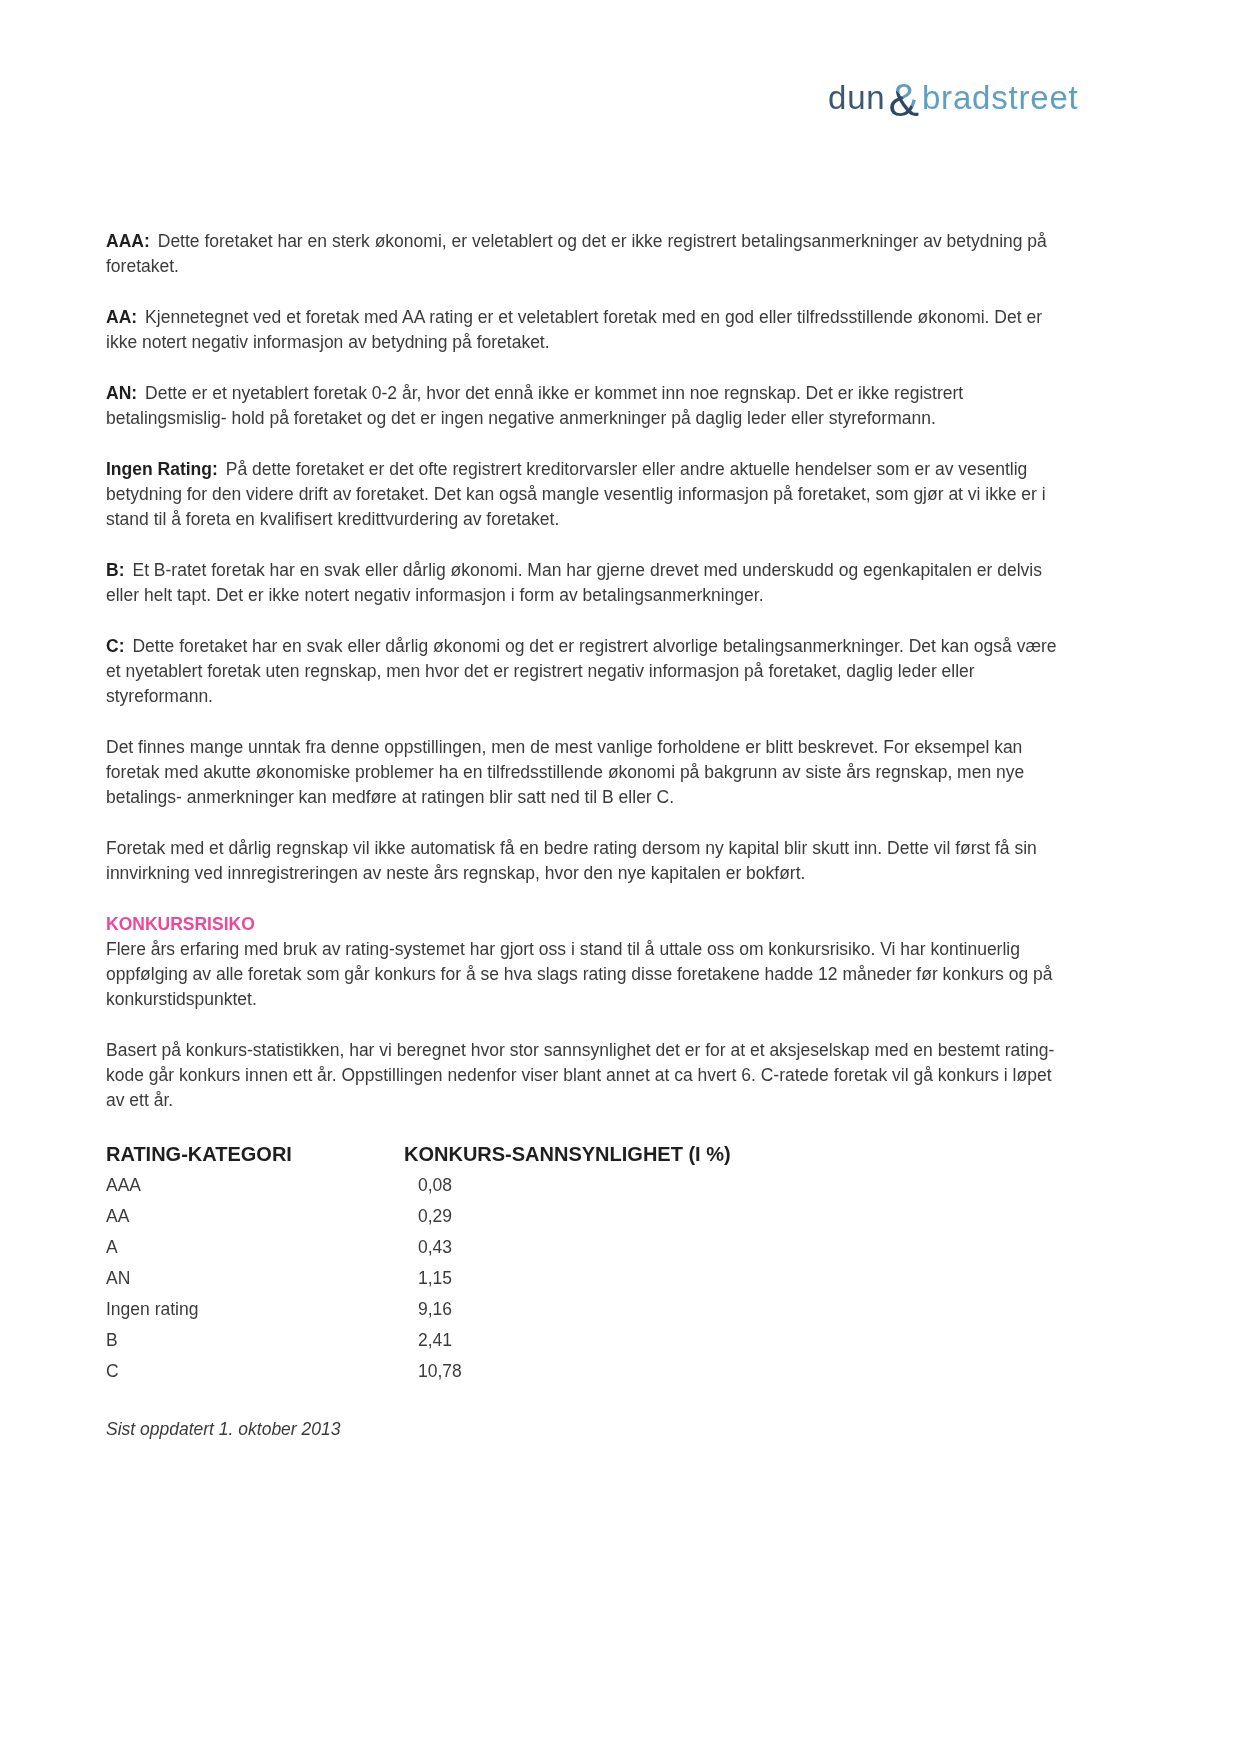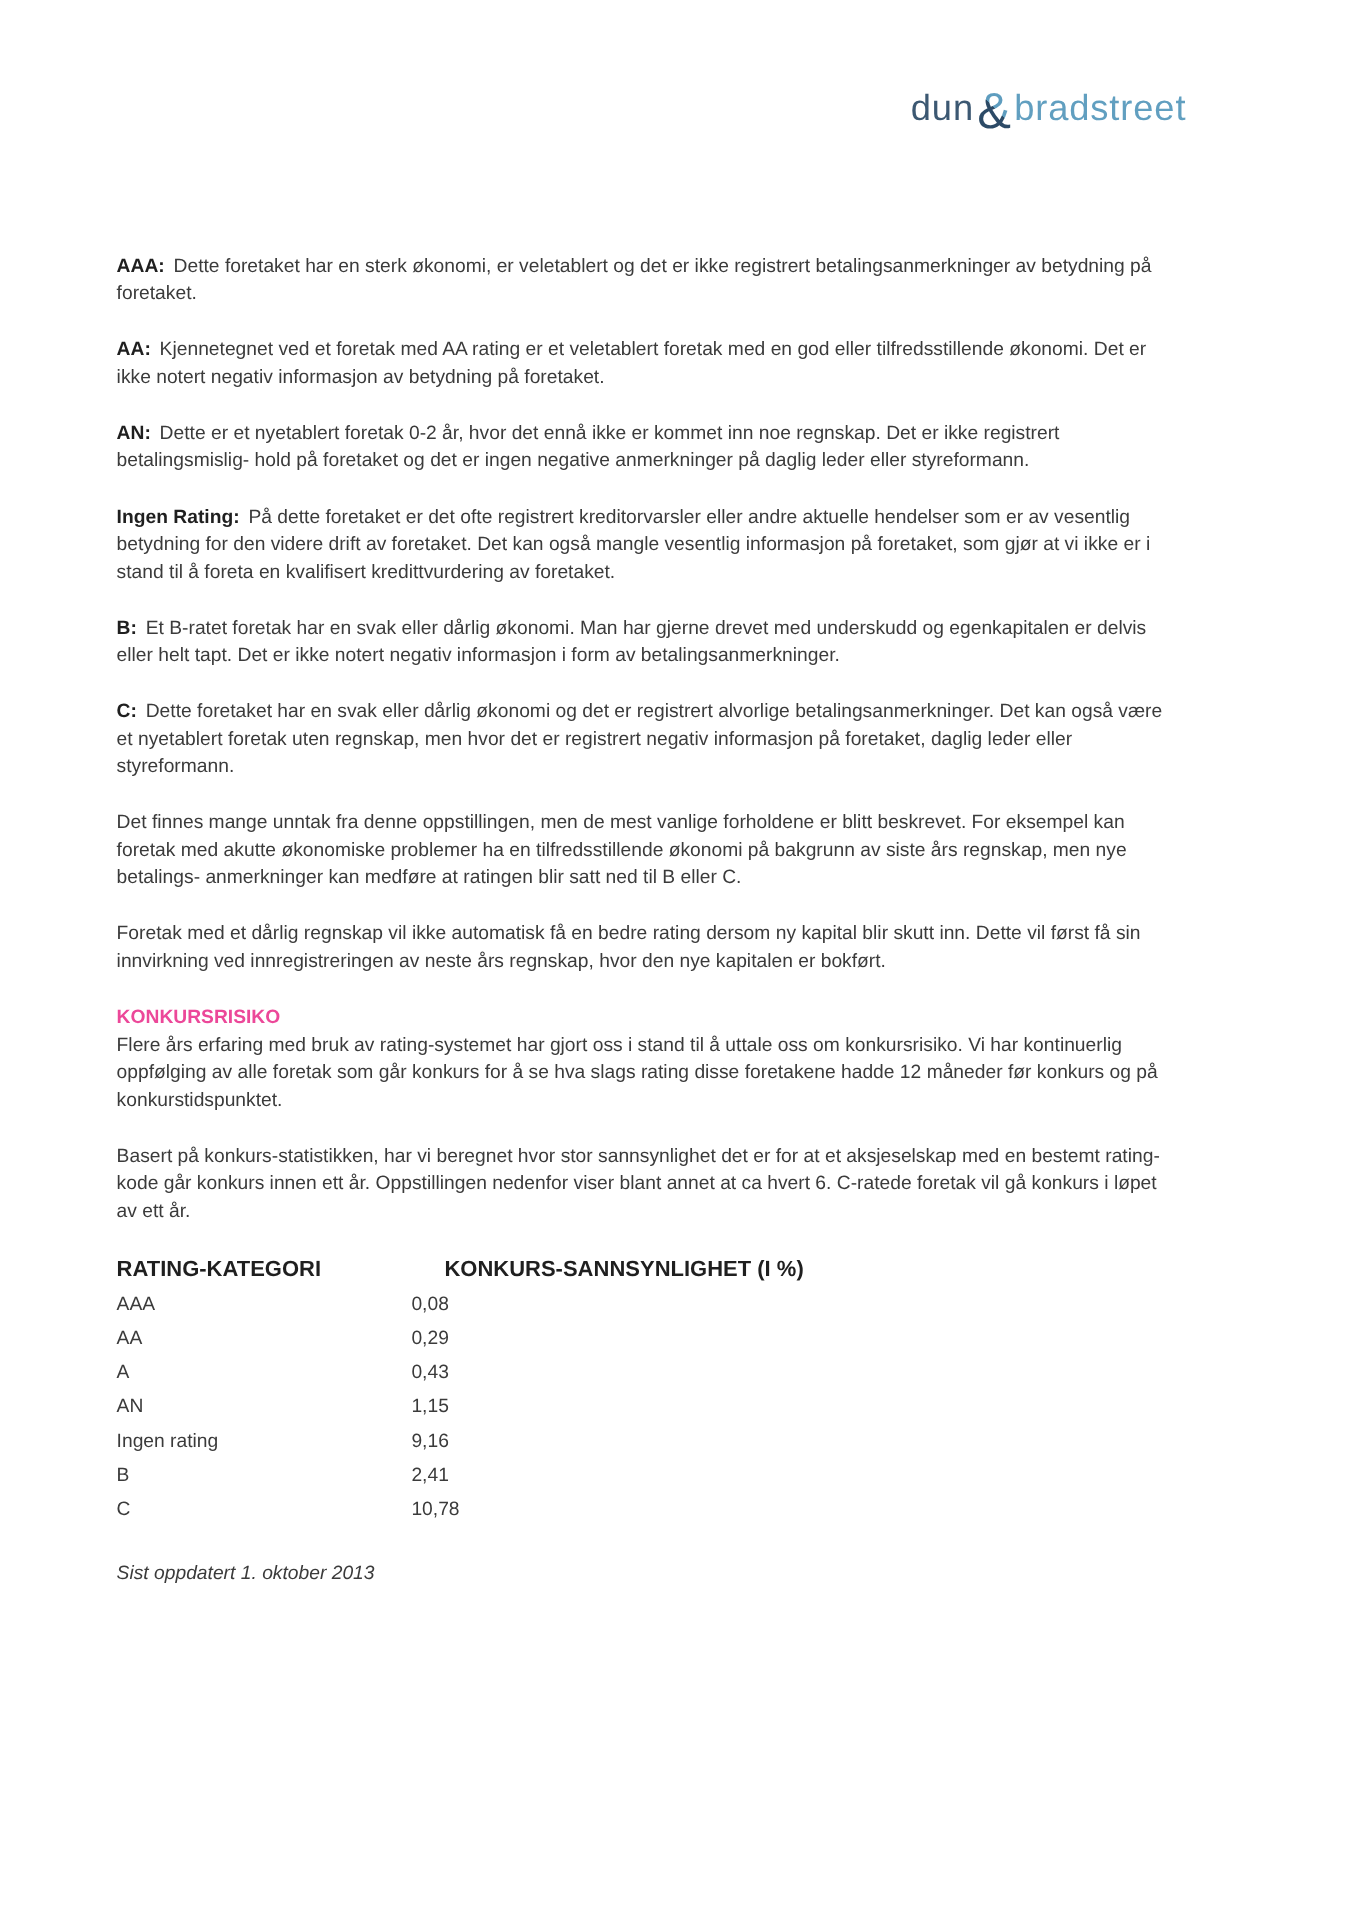--- a/index.html
+++ b/index.html
@@ -63,20 +63,21 @@
     color: #1f1f1f;
     font-size: 20px;
     line-height: 31px;
   }
   .thead .h1 { width: 298px; }
   .thead .h2 { flex: 1; }
   .trow {
     display: flex;
     font-size: 17.5px;
     line-height: 31px;
+    gap: 44px;
   }
   .tcat { width: 268px; }
   .tval { width: 80px; }
   .updated {
     margin-top: 30px !important;
     font-style: italic;
     color: #3b3b3b;
   }
   .footer {
     position: absolute;

